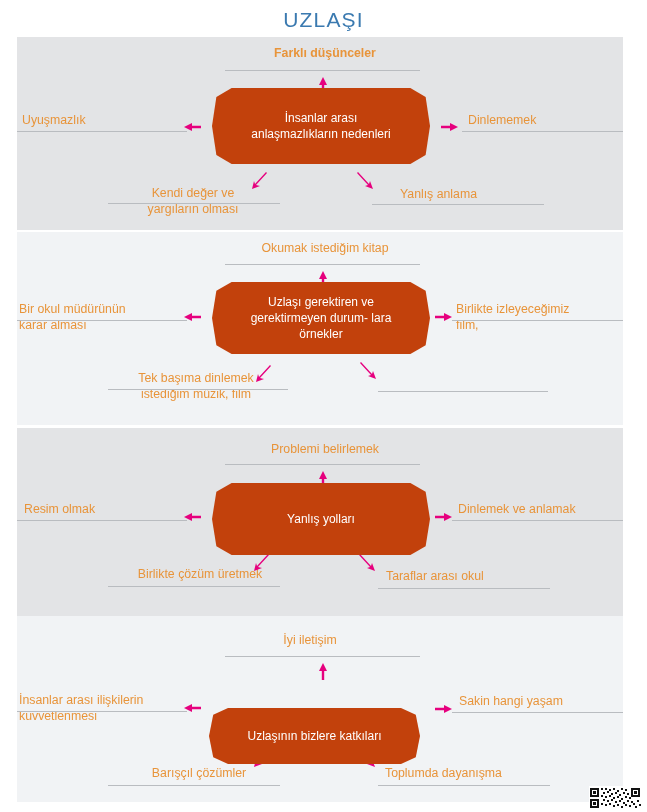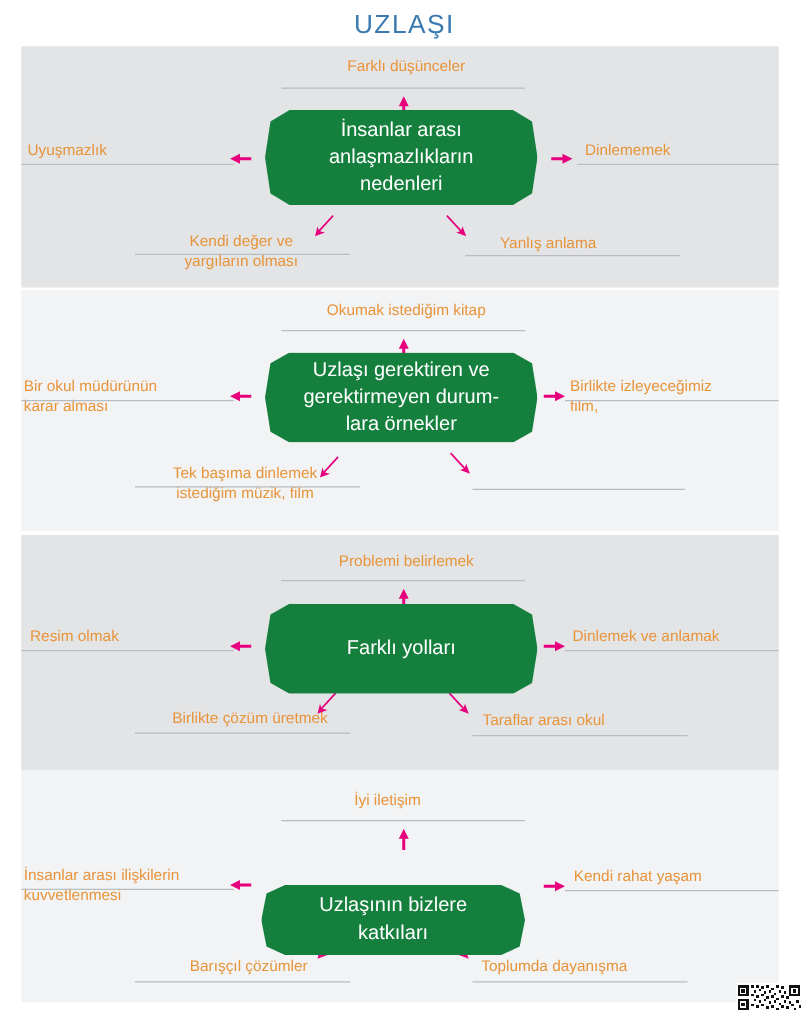--- a/index.html
+++ b/index.html
@@ -41,27 +41,27 @@
     left: 17px;
     width: 606px;
     box-sizing: border-box;
   }
   .band.shade-dark  { background: #e3e4e6; }
   .band.shade-light { background: #f1f3f5; }
 
   
   .node {
     position: absolute;
-    background: #15803d;
+    background: #c2410c;
     color: #ffffff;
     display: flex;
     align-items: center;
     justify-content: center;
     text-align: center;
-    font-size: 16px;
+    font-size: 12px;
     line-height: 1.35;
     box-sizing: border-box;
     padding: 4px 30px;
     clip-path: polygon(
       9% 0%, 91% 0%,
       98% 12%, 100% 50%, 98% 88%,
       91% 100%, 9% 100%,
       2% 88%, 0% 50%, 2% 12%
     );
     border-radius: 14px;
@@ -105,21 +105,21 @@
 </style>
 </head>
 <body>
 
 <div id="page">
 
   <div class="page-title">UZLAŞI</div>
 
   <div class="band shade-dark" style="top:37px; height:193px;"></div>
 
-  <div class="label c" style="top:45px; left:205px; width:240px;">Farklı düşünceler</div>
+  <div class="label c" style="top:45px; left:205px; width:240px;font-weight:bold;">Farklı düşünceler</div>
   <div class="rule" style="top:70px; left:225px; width:195px;"></div>
   <div class="arrow" style="top:75px; left:316px;">
     <svg width="14" height="20" viewBox="0 0 14 20">
         <path d="M7 2 L11 10 L8.2 10 L8.2 19 L5.8 19 L5.8 10 L3 10 Z" fill="#e6007e"></path>
       </svg>
   </div>
 
   <div class="label l" style="top:112px; left:22px; width:150px;">Uyuşmazlık</div>
   <div class="rule" style="top:131px; left:17px; width:170px;"></div>
   <div class="arrow" style="top:120px; left:182px;">
@@ -245,21 +245,21 @@
 
   <div class="label l" style="top:568px; left:386px; width:175px;">Taraflar arası okul</div>
   <div class="rule" style="top:588px; left:378px; width:172px;"></div>
   <div class="arrow" style="top:552px; left:357px;">
     <svg width="22" height="22" viewBox="0 0 22 22">
         <path d="M3 2 L14 14 L15 11 L18 19 L10 16 L13 15 L2 3 Z" fill="#e6007e"></path>
       </svg>
   </div>
 
   <div class="node" style="top:483px; left:212px; width:218px; height:72px;">
-    <span class="node-text">Farklı yolları</span>
+    <span class="node-text">Yanlış yolları</span>
   </div>
 
   <div class="band shade-light" style="top:616px; height:186px;"></div>
 
   <div class="label c" style="top:632px; left:190px; width:240px;">İyi iletişim</div>
   <div class="rule" style="top:656px; left:225px; width:195px;"></div>
   <div class="arrow" style="top:661px; left:316px;">
     <svg width="14" height="20" viewBox="0 0 14 20">
         <path d="M7 2 L11 10 L8.2 10 L8.2 19 L5.8 19 L5.8 10 L3 10 Z" fill="#e6007e"></path>
       </svg>
@@ -267,21 +267,21 @@
 
   <div class="label l" style="top:692px; left:19px; width:185px;">İnsanlar arası ilişkilerin
 kuvvetlenmesi</div>
   <div class="rule" style="top:711px; left:17px; width:170px;"></div>
   <div class="arrow" style="top:701px; left:182px;">
     <svg width="20" height="14" viewBox="0 0 20 14">
         <path d="M2 7 L10 3 L10 5.8 L19 5.8 L19 8.2 L10 8.2 L10 11 Z" fill="#e6007e"></path>
       </svg>
   </div>
 
-  <div class="label r" style="top:693px; left:459px; width:180px;">Kendi rahat yaşam</div>
+  <div class="label r" style="top:693px; left:459px; width:180px;">Sakin hangi yaşam</div>
   <div class="rule" style="top:712px; left:452px; width:171px;"></div>
   <div class="arrow" style="top:702px; left:434px;">
     <svg width="20" height="14" viewBox="0 0 20 14">
         <path d="M18 7 L10 11 L10 8.2 L1 8.2 L1 5.8 L10 5.8 L10 3 Z" fill="#e6007e"></path>
       </svg>
   </div>
 
   <div class="label c" style="top:765px; left:104px; width:190px;">Barışçıl çözümler</div>
   <div class="rule" style="top:785px; left:108px; width:172px;"></div>
   <div class="arrow" style="top:748px; left:250px;">

